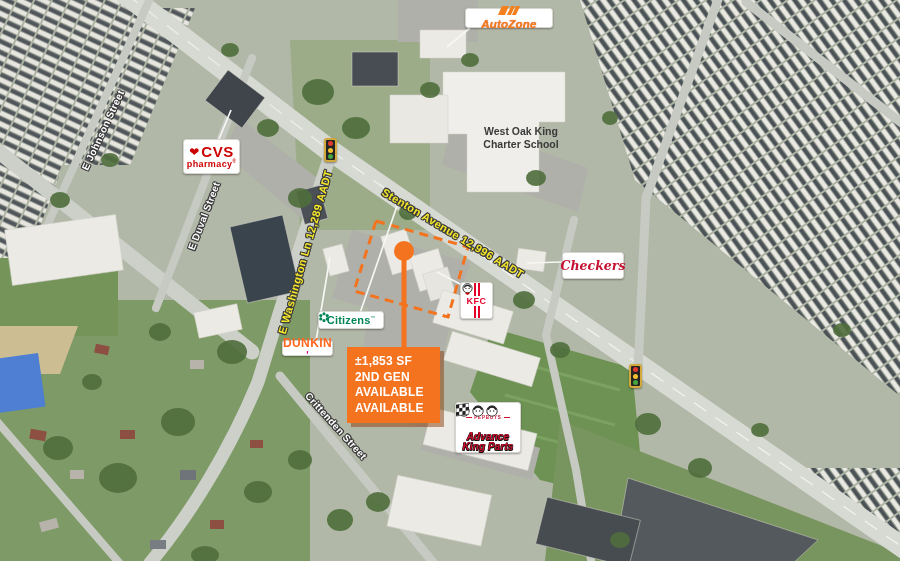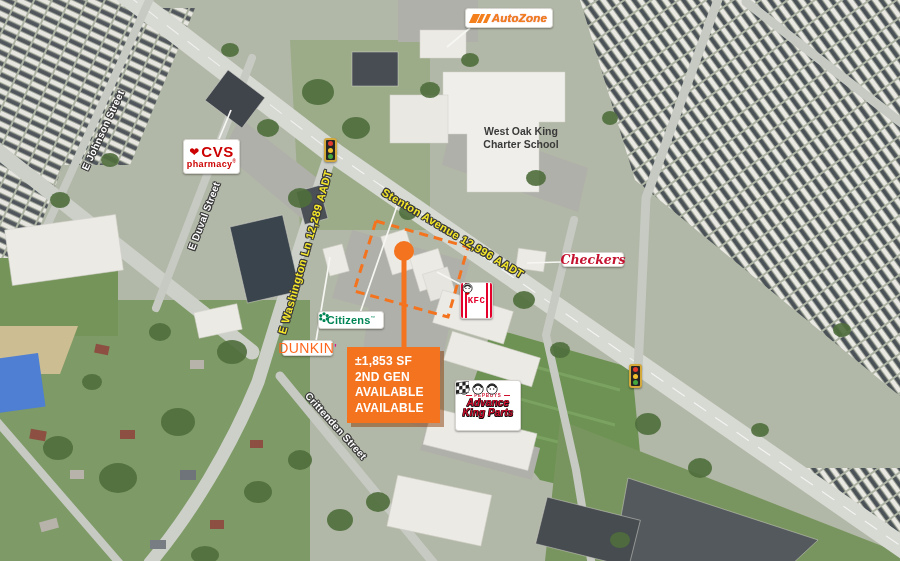--- a/index.html
+++ b/index.html
@@ -30,53 +30,53 @@
     text-align:center;font-weight:800;font-size:10.5px;line-height:1.25;
     color:var(--c-school_label_gray,#3A3A3A);white-space:nowrap;pointer-events:none;
   }
   .lbl-charter{left:521px;top:138px;}
   .lbl-mlk{left:686px;top:505px;}
 
   
   .brand{
     background:#fff;border:1px solid #d7d5d0;border-radius:3px;
     box-shadow:0 1px 2px rgba(0,0,0,.35);
-    display:flex;align-items:center;justify-content:center;box-sizing:border-box;
+    display:flex;align-items:center;justify-content:center;box-sizing:border-box;flex-direction:column;
   }
   
   .box-autozone{left:465px;top:8px;width:88px;height:20px;gap:3px;}
   .az-stripes{display:flex;gap:1.5px;align-items:center;}
   .az-stripes i{display:block;width:4px;height:9px;background:var(--c-autozone_orange,#F37F1D);transform:skewX(-25deg);}
   .az-stripes i:nth-child(1){width:7px;}
   .az-name{font-style:italic;font-weight:800;font-size:11.5px;color:var(--c-autozone_orange,#F37F1D);text-shadow:0 0 1px #c8391e;letter-spacing:.2px;}
   
   .box-cvs{left:183px;top:139px;width:57px;height:35px;flex-direction:column;line-height:1;gap:1px;}
   .cvs-top{display:flex;align-items:center;gap:2px;}
   .cvs-heart{color:var(--c-cvs_red,#C00);font-size:12px;}
   .cvs-name{font-weight:900;font-size:15px;color:var(--c-cvs_red,#C00);letter-spacing:.5px;}
   .cvs-sub{font-weight:700;font-size:9px;color:var(--c-cvs_red,#C00);letter-spacing:.4px;}
   .cvs-sub sup{font-size:4.5px;}
   
-  .box-checkers{left:562px;top:252px;width:62px;height:15px;}
+  .box-checkers{left:562px;top:252px;width:62px;height:27px;}
   .checkers-name{font-family:"DejaVu Serif",serif;font-style:italic;font-weight:700;font-size:12.5px;color:var(--c-checkers_red,#C41230);}
   
   .box-kfc{left:460px;top:282px;width:33px;height:37px;padding:0;overflow:hidden;}
   .kfc-bar{width:6px;height:100%;background:repeating-linear-gradient(90deg,var(--c-kfc_red,#E4002B) 0 2px,#fff 2px 4px);}
-  .kfc-mid{flex:1;display:flex;flex-direction:column;align-items:center;justify-content:flex-end;gap:1px;font-family:Liberation Mono, monospace;}
+  .kfc-mid{flex:1;display:flex;flex-direction:column;align-items:center;justify-content:flex-end;gap:1px;}
   .kfc-name{font-weight:900;font-size:9px;color:var(--c-kfc_red,#E4002B);letter-spacing:.5px;}
   
   .box-citizens{left:318px;top:311px;width:66px;height:18px;gap:3px;}
   .cit-name{font-weight:800;font-size:11px;color:var(--c-citizens_green,#008555);letter-spacing:.2px;}
   .cit-name sup{font-size:4.5px;font-weight:400;}
   
   .box-dunkin{left:282px;top:340px;width:51px;height:16px;}
-  .dk-name{font-weight:400;font-size:14px;color:var(--c-dunkin_orange,#FF671F);letter-spacing:.4px;}
+  .dk-name{font-weight:700;font-size:12px;color:var(--c-dunkin_orange,#FF671F);letter-spacing:.4px;}
   .dk-apos{color:var(--c-dunkin_pink,#DA1884);font-weight:900;font-size:10px;}
   
-  .box-advance{left:455px;top:380px;width:66px;height:51px;flex-direction:column;gap:0;padding:2px 2px;}
+  .box-advance{left:455px;top:402px;width:66px;height:51px;flex-direction:column;gap:12px;padding:2px 2px;}
   .pb-row{display:flex;align-items:center;justify-content:center;}
   .pb-name{font-size:4.5px;font-weight:700;color:var(--c-advance_red,#CE0E2D);letter-spacing:.8px;border-top:0;}
   .pb-dash{display:inline-block;width:6px;height:1px;background:var(--c-advance_red,#CE0E2D);margin:0 2px;vertical-align:middle;}
   .adv-row{display:flex;align-items:center;gap:2px;}
   .adv-text{display:flex;flex-direction:column;line-height:1;align-items:center;}
   .adv-line{font-style:italic;font-weight:900;font-size:10px;color:var(--c-advance_red,#CE0E2D);
     text-shadow:-0.5px -0.5px 0 #111,0.5px -0.5px 0 #111,-0.5px 0.5px 0 #111,0.5px 0.5px 0 #111;letter-spacing:.1px;}
 
   
   .callout{

